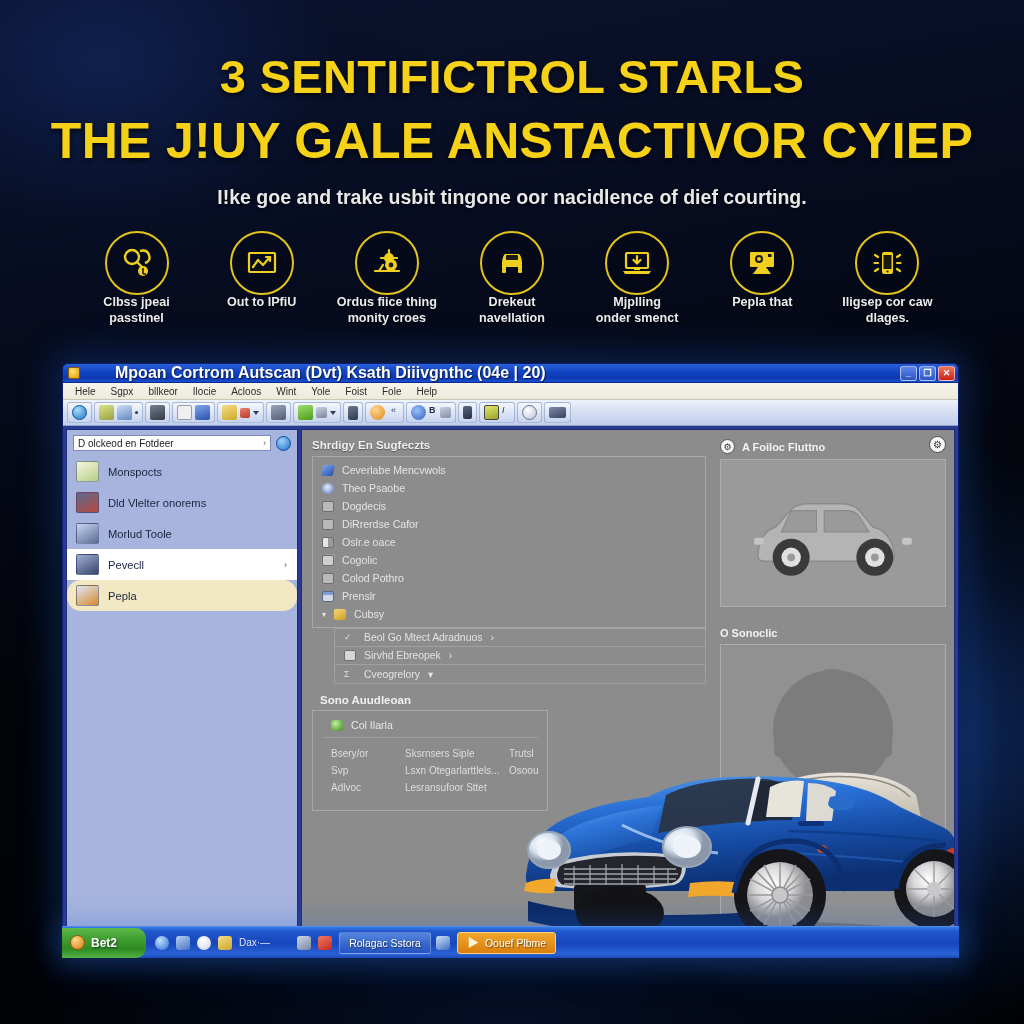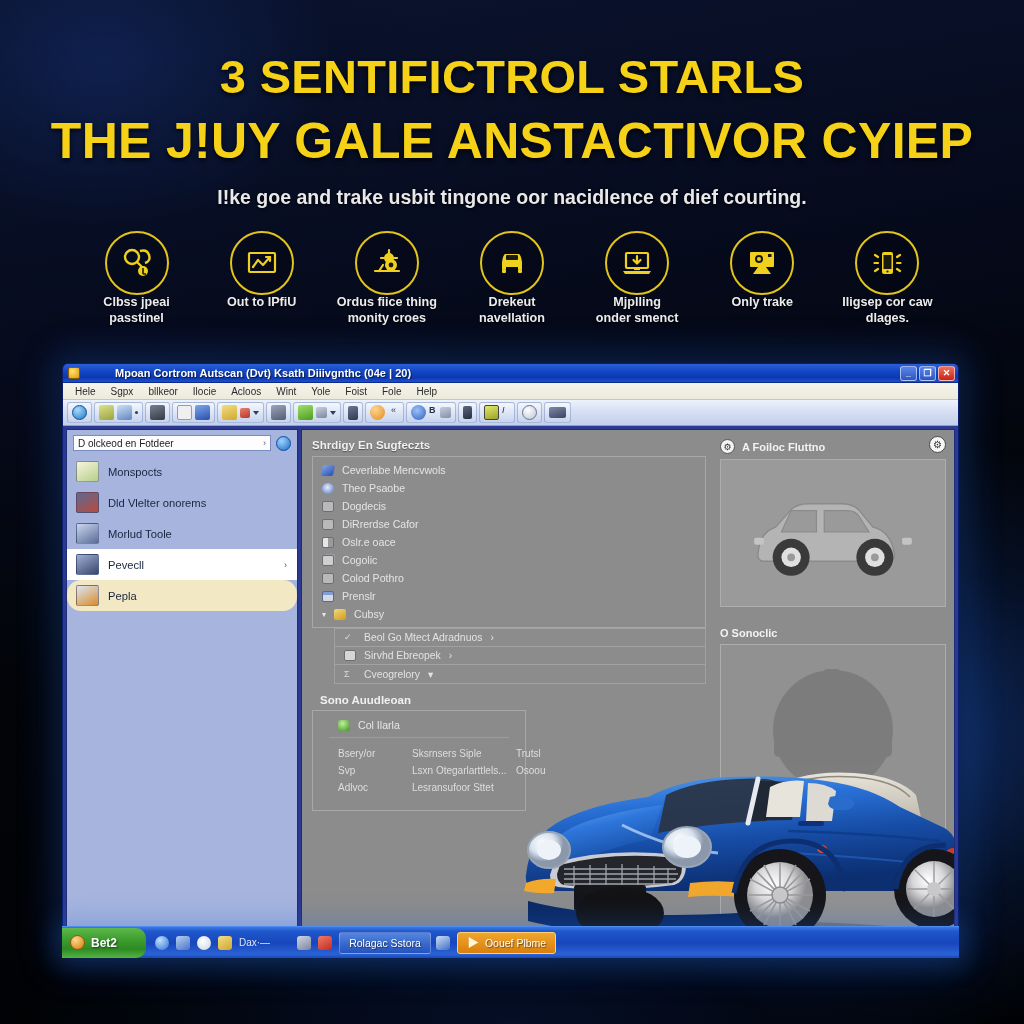--- a/index.html
+++ b/index.html
@@ -101,21 +101,21 @@
     border-bottom: 1px solid #0a2a8c;
     flex: 0 0 auto;
   }
   .tb-app-icon {
     width: 12px; height: 12px; border-radius: 2px;
     background: radial-gradient(circle at 35% 32%, #ffe26a, #e09a10);
     border: 1px solid #8a5c00;
     flex: 0 0 auto;
   }
   .tb-title {
-    color: #fefefe; font-size: 11px; font-weight: bold;
+    color: #fefefe; font-size: 16px; font-weight: bold;
     margin-left: 6px; white-space: nowrap; overflow: hidden;
     text-shadow: 1px 1px 1px rgba(0,0,0,0.6);
     flex: 1 1 auto;
     padding-left: 29px;
   }
   .tb-btns { display: flex; gap: 2px; flex: 0 0 auto; }
   .tb-btn {
     width: 17px; height: 15px; border-radius: 3px;
     border: 1px solid rgba(255,255,255,0.55);
     display: flex; align-items: center; justify-content: center;
@@ -236,21 +236,21 @@
     display: flex; align-items: center; gap: 8px;
     padding: 3px 9px;
     font-size: 10.4px; color: #e2e2e4;
     border: 1px solid rgba(168,168,168,0.75);
     border-bottom: none;
     position: relative;
   }
   .sub-row:last-child { border-bottom: 1px solid rgba(168,168,168,0.75); }
 
   .info-title { color: #f0f0f2; font-size: 11.5px; font-weight: bold; margin: 10px 8px 4px; }
-  .info-box { border: 1px solid #a8a8a8; background: rgba(140,140,140,0.3); padding: 5px 16px; width: 214px; }
+  .info-box { border: 1px solid #a8a8a8; background: rgba(140,140,140,0.3); padding: 5px 9px; width: 236px; }
   .info-head { display: flex; align-items: center; gap: 8px; padding: 3px 9px 6px; font-size: 10.6px; color: #e6e6e8; border-bottom: 1px solid rgba(168,168,168,0.6); }
   .info-grid { padding: 7px 9px 9px; }
   .info-line { display: flex; font-size: 10px; color: #dedee0; padding: 3px 0; }
   .info-k { width: 74px; flex: 0 0 74px; }
   .info-v { width: 104px; flex: 0 0 104px; }
   .info-x { flex: 1 1 auto; }
 
   
   .main-right {
     width: 238px; flex: 0 0 238px;
@@ -407,21 +407,21 @@
     <div class="icon-cell">
       <div class="icon-circle">
         <svg width="38" height="38" viewBox="0 0 38 38" fill="none" stroke="#f0d01e" stroke-width="2.2">
           <rect x="7" y="8" width="24" height="15" rx="1" fill="#f0d01e" stroke="none"></rect>
           <circle cx="16" cy="15" r="4" fill="#1a1a10" stroke="none"></circle>
           <circle cx="16" cy="15" r="2" fill="#f0d01e" stroke="none"></circle>
           <rect x="25" y="10" width="3.5" height="3" fill="#1a1a10" stroke="none"></rect>
           <path d="M15 23 h8 l5 7 h-18 z" fill="#f0d01e" stroke="none"></path>
         </svg>
       </div>
-      <div class="icon-label">Only trake</div>
+      <div class="icon-label">Pepla that</div>
     </div>
 
     <div class="icon-cell">
       <div class="icon-circle">
         <svg width="38" height="38" viewBox="0 0 38 38" fill="none" stroke="#f0d01e" stroke-width="2.2">
           <rect x="14" y="8" width="11" height="22" rx="2" fill="#f0d01e" stroke="none"></rect>
           <rect x="15.5" y="11" width="8" height="14" fill="#1a1a10" stroke="none"></rect>
           <circle cx="19.5" cy="27.5" r="1.1" fill="#1a1a10" stroke="none"></circle>
           <path d="M10 13 L7 11 M10 19 L6.5 19 M10 25 L7 27" stroke-linecap="round"></path>
           <path d="M29 13 L32 11 M29 19 L32.5 19 M29 25 L32 27" stroke-linecap="round"></path>

